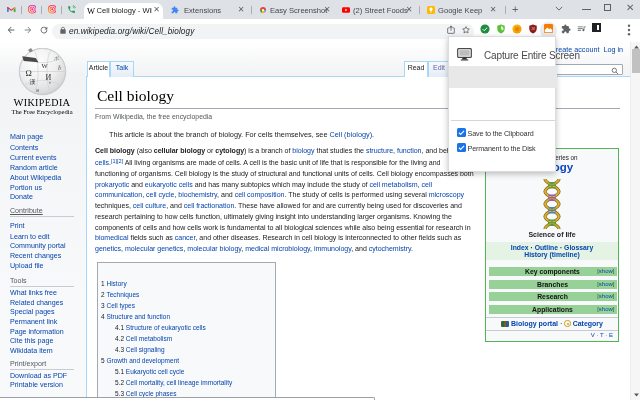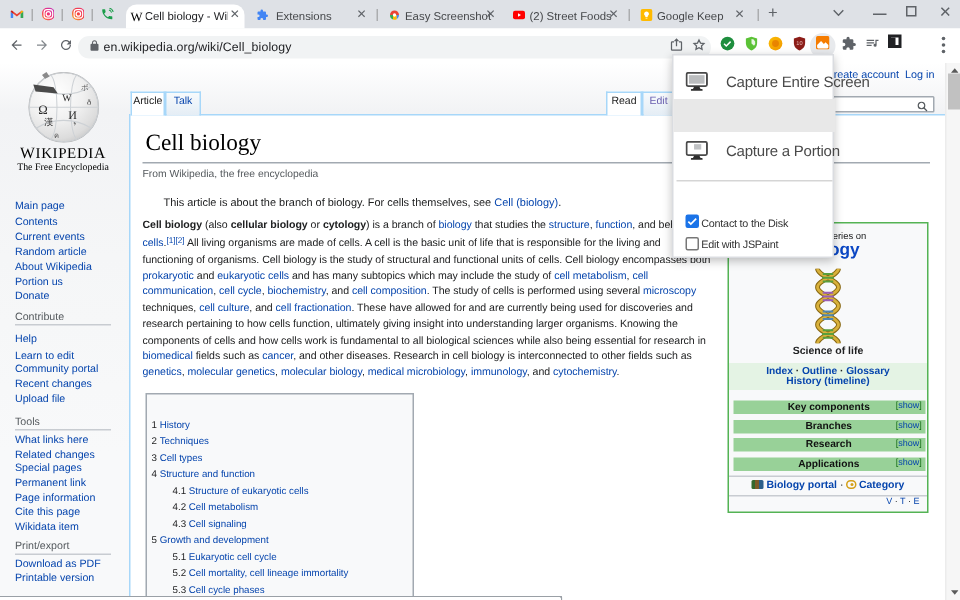--- a/index.html
+++ b/index.html
@@ -9,21 +9,21 @@
 a, .lk { color:#0645ad; text-decoration:none; }
 .vis { color:#6a60b0; }
 
 #tabstrip { left:0; top:0; width:640px; height:19px; background:#dee1e6; }
 .tab { position:absolute; top:3px; height:16px; font-size:7.6px; color:#45474a; }
 .tab .ttl { position:absolute; left:17px; top:3.2px; white-space:nowrap; overflow:hidden; }
 .tab .fav { position:absolute; left:6px; top:3px; width:8px; height:8px; }
 .tab .cls { position:absolute; top:3.2px; width:8px; height:8px; color:#5f6368; font-size:8px; line-height:8px; text-align:center; }
 .activetab { background:#fff; border-radius:7px 7px 0 0; }
 .tsep { position:absolute; top:6px; width:1px; height:8px; background:#abadaf; }
-#toolbar { left:0; top:19px; width:640px; height:40px; background:#fff; border-bottom:1px solid #e1e3e6; }
+#toolbar { left:0; top:19px; width:640px; height:40px; background:#fff; border-bottom:1px solid #e1e3e6;font-style:italic; }
 #omnibox { position:absolute; left:52px; top:5px; width:422px; height:15px; background:#f1f3f4; border-radius:7.5px; }
 .urltxt { position:absolute; left:16px; top:4px; font-size:8.2px; color:#202124; letter-spacing:.1px; }
 .extic { position:absolute; top:5px; }
 
 #page { left:0; top:42px; width:640px; height:358px; background:linear-gradient(#ffffff, #f2f3f5 32px, #f5f6f7 130px, #f8f9fa 260px); }
 #content { left:86px; top:34px; width:544px; height:324px; background:#fff; border-left:1px solid #a7d7f9; border-top:1px solid #a7d7f9; }
 .ptab { position:absolute; height:16px; font-size:7px; line-height:12.5px; top:19px; text-align:center; }
 .ptabsel { background:#fff; border:1px solid #a7d7f9; border-bottom:none; color:#222; }
 .ptabun { background:linear-gradient(#f7fafc,#e4edf5); border:1px solid #a7d7f9; border-bottom:none; }
 
@@ -249,28 +249,28 @@
   </svg>
   <div class="abs" style="left:0;top:55px;width:84px;text-align:center;font-family:'Liberation Serif',serif;font-size:10.5px;letter-spacing:.4px;color:#000">W<span style="font-size:10px">IKIPEDI</span>A</div>
   <div class="abs" style="left:0;top:66px;width:84px;text-align:center;font-family:'Liberation Serif',serif;font-size:6.6px;color:#000">The Free Encyclopedia</div>
   <div class="sblk" style="top:91.3px">Main page</div>
   <div class="sblk" style="top:101.8px">Contents</div>
   <div class="sblk" style="top:112.3px">Current events</div>
   <div class="sblk" style="top:122.1px">Random article</div>
   <div class="sblk" style="top:132.2px">About Wikipedia</div>
   <div class="sblk" style="top:141.6px">Portion us</div>
   <div class="sblk" style="top:151.4px">Donate</div>
-  <div class="sbhd" style="top:165.4px;">Contribute<div style="border-bottom:1px solid #c8ccd1;width:64px;margin-top:1px"></div></div>
-  <div class="sblk" style="top:180.4px">Help</div>
+  <div class="sbhd" style="top:165.4px;text-decoration:underline;">Contribute<div style="border-bottom:1px solid #c8ccd1;width:64px;margin-top:1px"></div></div>
+  <div class="sblk" style="top:180.4px">Print</div>
   <div class="sblk" style="top:190.6px">Learn to edit</div>
   <div class="sblk" style="top:200.4px">Community portal</div>
   <div class="sblk" style="top:210.2px">Recent changes</div>
   <div class="sblk" style="top:220px">Upload file</div>
   <div class="sbhd" style="top:235px;">Tools<div style="border-bottom:1px solid #c8ccd1;width:64px;margin-top:1px"></div></div>
-  <div class="sblk" style="top:246.8px">What links here</div>
+  <div class="sblk" style="top:246.8px">What links free</div>
   <div class="sblk" style="top:257px">Related changes</div>
   <div class="sblk" style="top:266.4px">Special pages</div>
   <div class="sblk" style="top:275.9px">Permanent link</div>
   <div class="sblk" style="top:285.7px">Page information</div>
   <div class="sblk" style="top:295.1px">Cite this page</div>
   <div class="sblk" style="top:304.6px">Wikidata item</div>
   <div class="sbhd" style="top:317.8px;">Print/export<div style="border-bottom:1px solid #c8ccd1;width:64px;margin-top:1px"></div></div>
   <div class="sblk" style="top:329.6px">Download as PDF</div>
   <div class="sblk" style="top:339.1px">Printable version</div>
 
@@ -370,35 +370,30 @@
   <div class="prow" style="top:9px;">
     <svg style="position:absolute;left:8px;top:2px" width="15" height="13" viewBox="0 0 15 13">
         <rect x="0.7" y="0.6" width="13.6" height="8.8" rx="1" fill="#fff" stroke="#4a4a4a" stroke-width="1.25"></rect>
         <rect x="2.3" y="2.1" width="10.4" height="5.7" fill="#bbbdbf"></rect>
         <path d="M5.8 9.6h3.4l1 2h-5.4z" fill="#2e2e2e"></path>
         <rect x="3.6" y="11.4" width="7.8" height="1.1" rx=".4" fill="#2e2e2e"></rect>
       </svg>
     <div class="plabel" style="top:4px">Capture Entire Screen</div>
   </div>
   <div class="abs" style="left:0;top:29px;width:108px;height:22px;background:#e8e8e8"></div>
-  <div class="prow" style="top:54px;">
-    <svg style="position:absolute;left:8px;top:3px" width="15" height="13" viewBox="0 0 15 13">
-        <rect x="0.7" y="0.6" width="13.6" height="8.8" rx="1" fill="#fff" stroke="#4a4a4a" stroke-width="1.25"></rect>
-        <rect x="5.7" y="2.1" width="4.8" height="3.6" fill="#c0c2c4"></rect>
-        <path d="M5.8 9.6h3.4l1 2h-5.4z" fill="#2e2e2e"></path>
-        <rect x="3.6" y="11.4" width="7.8" height="1.1" rx=".4" fill="#2e2e2e"></rect>
-      </svg>
-    <div class="plabel" style="top:5px">Capture a Portion</div>
-  </div>
   <div class="abs" style="left:2px;top:83px;width:104px;border-top:1px solid #d5d5d5"></div>
+  <div class="prow" style="top:90px">
+    <div class="cb cbon" style="top:1px">
+        <svg width="9" height="9" viewBox="0 0 24 24">
+          <path d="M5 12.5l4.5 4.5L19 7.5" stroke="#fff" stroke-width="3" fill="none"></path>
+        </svg>
+      </div>
+    <div class="cblabel" style="top:1.5px">Save to the Clipboard</div>
+  </div>
   <div class="prow" style="top:105px">
     <div class="cb cbon" style="top:1px">
         <svg width="9" height="9" viewBox="0 0 24 24">
           <path d="M5 12.5l4.5 4.5L19 7.5" stroke="#fff" stroke-width="3" fill="none"></path>
         </svg>
       </div>
-    <div class="cblabel" style="top:1.5px">Contact to the Disk</div>
-  </div>
-  <div class="prow" style="top:119.5px">
-    <div class="cb cboff" style="top:1px"></div>
-    <div class="cblabel" style="top:1.5px">Edit with JSPaint</div>
+    <div class="cblabel" style="top:1.5px">Permanent to the Disk</div>
   </div>
 </div>
 
 </body></html>

